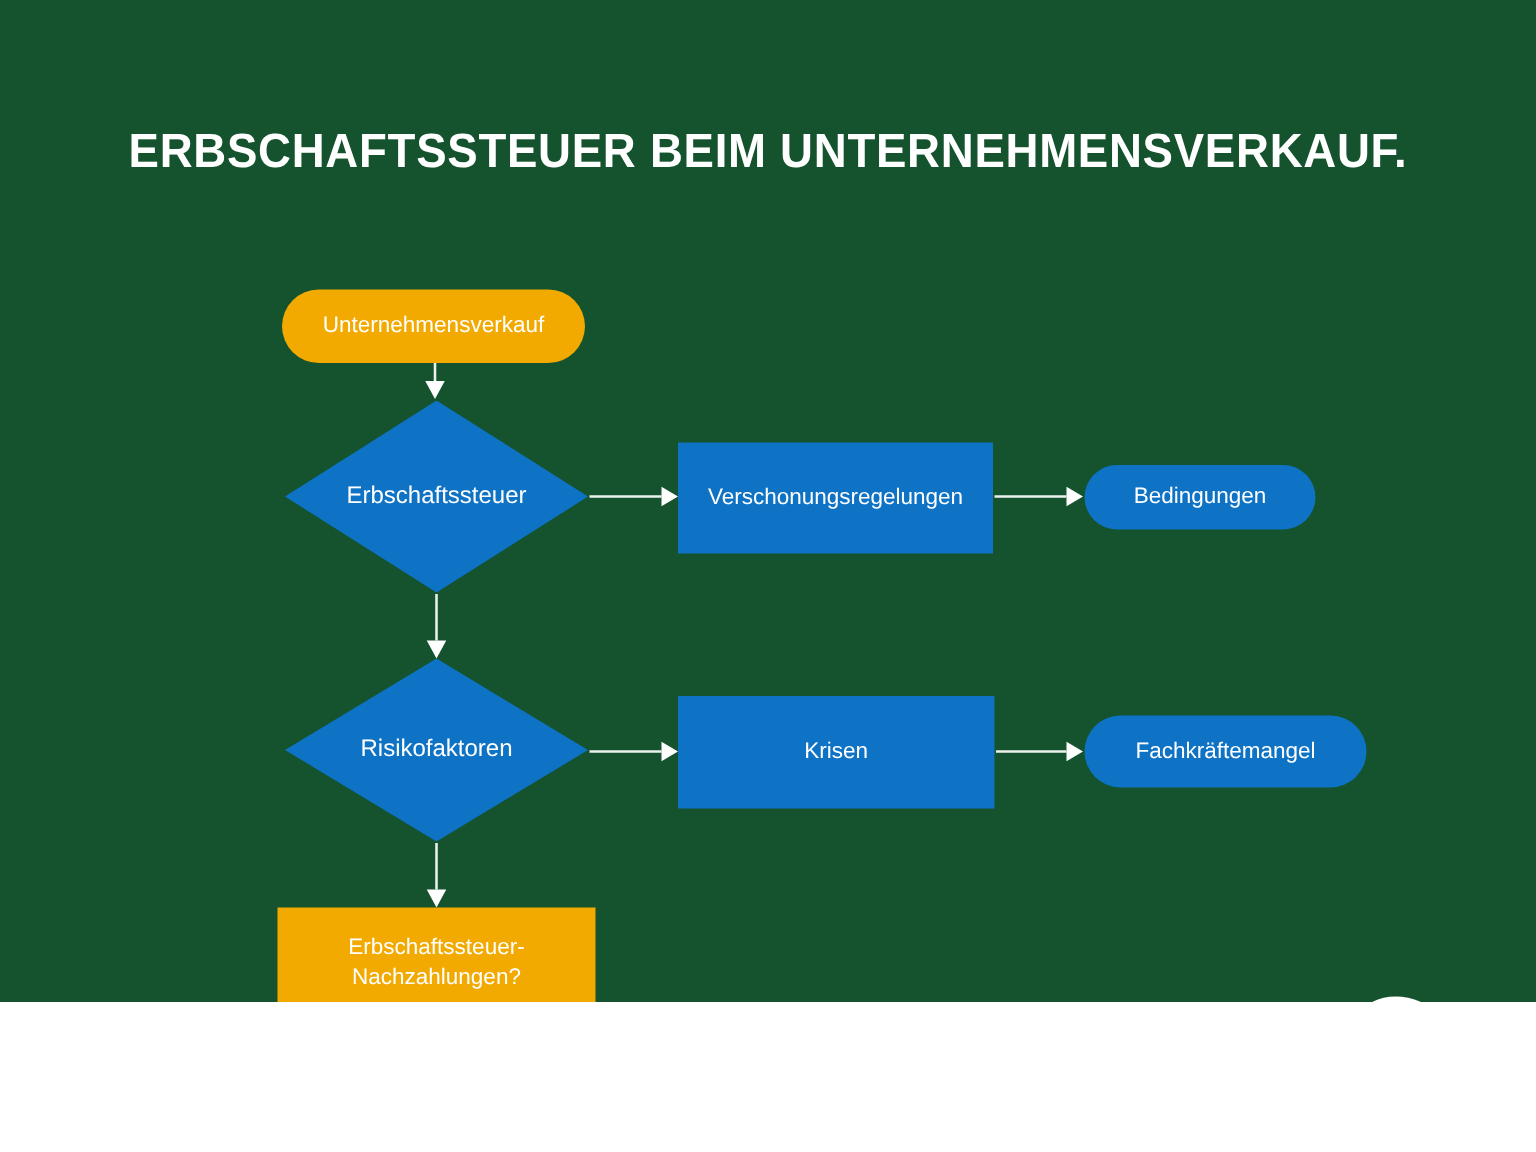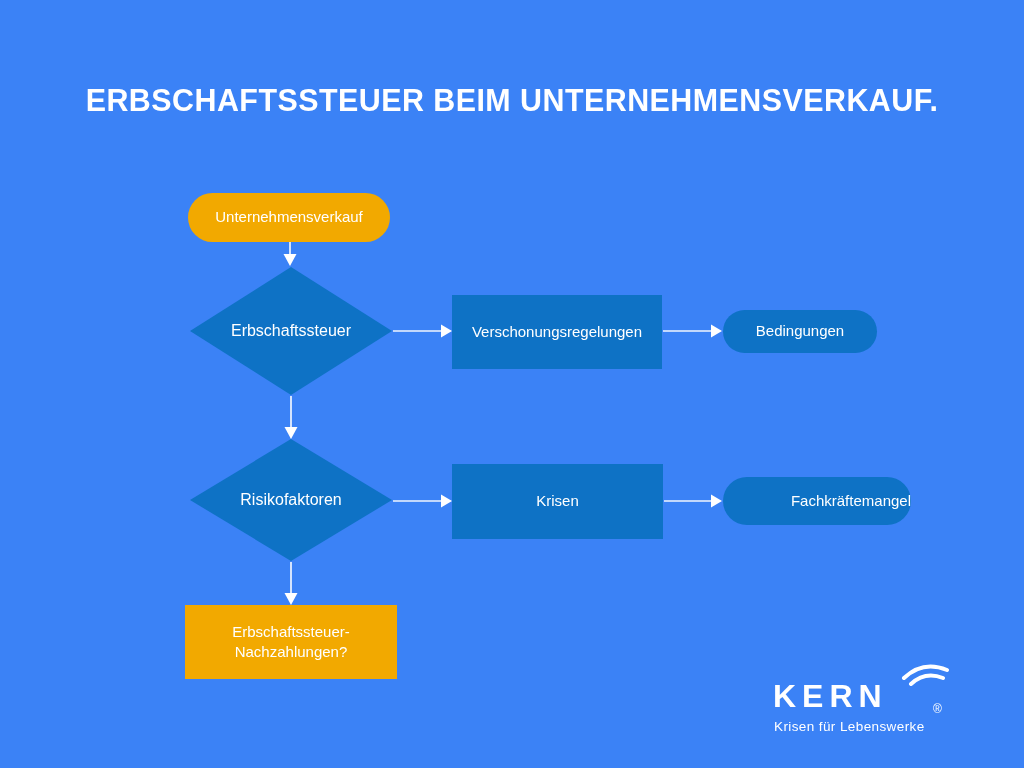--- a/index.html
+++ b/index.html
@@ -1,19 +1,19 @@
 <!DOCTYPE html>
 <html><head>
 <meta charset="utf-8">
 <style>
   html,body{margin:0;padding:0;}
   .canvas{
     position:relative;
-    width:1024px;height:768px;
-    background:#3b82f6;
+    width:1024px;height:668px;
+    background:#14532d;
     overflow:hidden;
     font-family:"Liberation Sans", sans-serif;
   }
   .title{
     position:absolute;
     left:0;top:82px;width:1024px;
     text-align:center;
     color:#FFFFFF;
     font-size:32px;
     font-weight:700;
@@ -33,21 +33,21 @@
   .blue{background:#0E72C5;}
   .orange{background:#F2A900;}
   .pill-start{left:188px;top:173px;width:202px;height:49px;border-radius:25px;margin-top:20px;}
   .diamond1{left:190px;top:267px;width:202px;height:128px;
     clip-path:polygon(50% 0,100% 50%,50% 100%,0 50%);font-size:16px;}
   .rect1{left:452px;top:295px;width:210px;height:74px;}
   .pill1{left:723px;top:310px;width:154px;height:43px;border-radius:22px;}
   .diamond2{left:190px;top:439px;width:202px;height:122px;
     clip-path:polygon(50% 0,100% 50%,50% 100%,0 50%);font-size:16px;}
   .rect2{left:452px;top:464px;width:211px;height:75px;}
-  .pill2{left:723px;top:477px;width:188px;height:48px;border-radius:24px;justify-content:flex-end;}
+  .pill2{left:723px;top:477px;width:188px;height:48px;border-radius:24px;}
   .rect-end{left:185px;top:605px;width:212px;height:74px;align-items:center;}
   .connectors{position:absolute;left:0;top:0;width:1024px;height:768px;}
   .connectors line{stroke:rgba(255,255,255,0.92);stroke-width:1.7;}
   .connectors polygon{fill:#FFFFFF;}
   
   .logo{position:absolute;left:770px;top:666px;width:190px;height:72px;color:#FFFFFF;}
   .brand{
     position:absolute;left:3px;top:14px;
     font-size:32px;font-weight:700;line-height:1;
     letter-spacing:6px;

